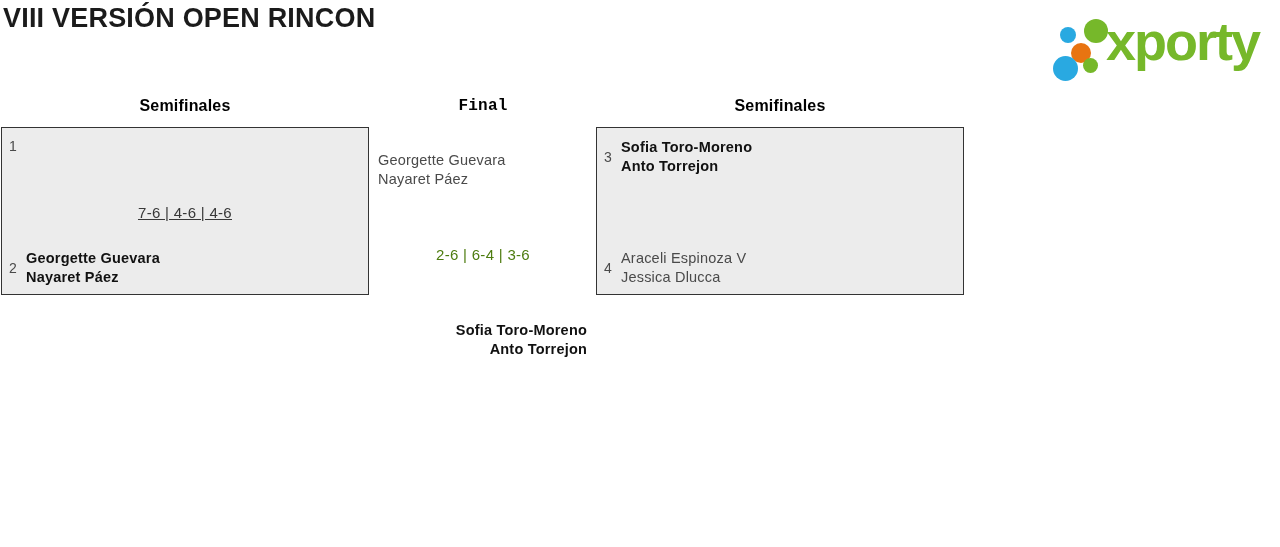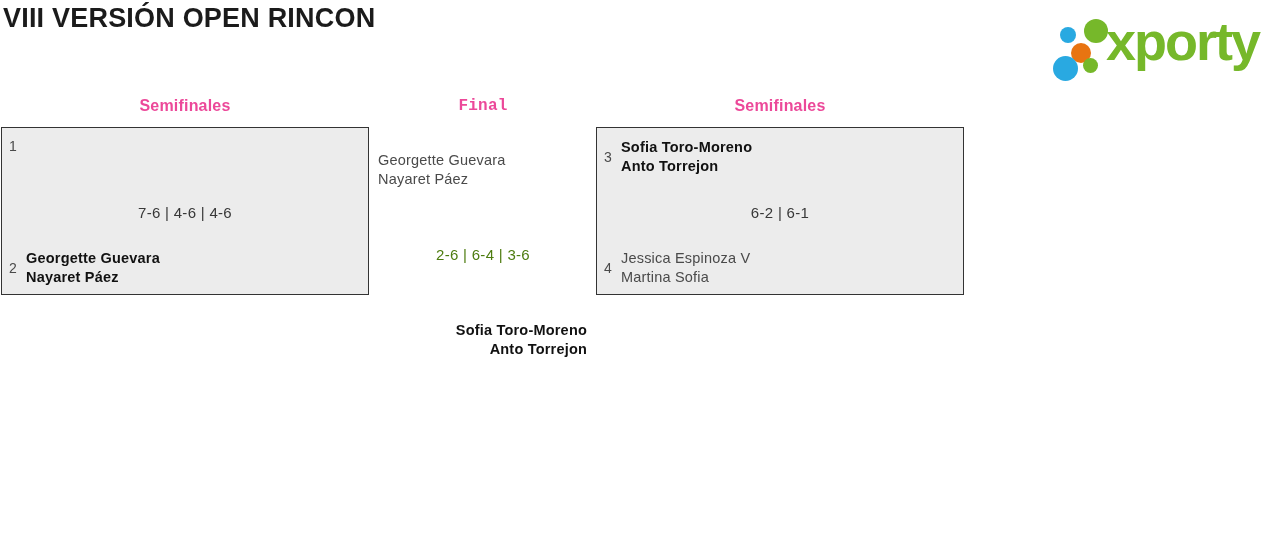--- a/index.html
+++ b/index.html
@@ -53,21 +53,21 @@
     line-height: 75px;
     white-space: nowrap;
   }
 
   
   .round-header {
     position: absolute;
     top: 97px;
     font-size: 16px;
     font-weight: 700;
-    color: #ec4899;
+    color: #000000;
     text-align: center;
     letter-spacing: 0.2px;
   }
   .round-left   { left: 1px;   width: 368px; }
   .round-center { left: 378px; width: 210px; font-family: Liberation Mono, monospace; }
   .round-right  { left: 596px; width: 368px; }
 
   
   .match-box {
     position: absolute;
@@ -99,20 +99,21 @@
   .winner .team-names { font-weight: 700; color: #111111; }
 
   .match-score {
     position: absolute;
     top: 76px;
     left: 0; right: 0;
     text-align: center;
     font-size: 15px;
     color: #383838;
     letter-spacing: 0.3px;
+    text-decoration: underline;
   }
 
   
   .final-team-top {
     position: absolute;
     left: 378px; top: 151px;
     font-size: 14.5px;
     line-height: 19px;
     color: #4a4a4a;
     letter-spacing: 0.2px;
@@ -173,26 +174,25 @@
   </div>
 
   <div class="match-box box-right">
     <div class="team-row row-top winner">
       <span class="seed">3</span>
       <span class="team-names">
         <span>Sofia Toro-Moreno</span><br>
         <span>Anto Torrejon</span>
       </span>
     </div>
-    <div class="match-score">6-2 | 6-1</div>
     <div class="team-row row-bottom">
       <span class="seed">4</span>
       <span class="team-names">
-        <span>Jessica Espinoza V</span><br>
-        <span>Martina Sofia</span>
+        <span>Araceli Espinoza V</span><br>
+        <span>Jessica Dlucca</span>
       </span>
     </div>
   </div>
 
   <div class="final-team-top">
     <span>Georgette Guevara</span><br>
     <span>Nayaret Páez</span>
   </div>
   <div class="final-score">2-6 | 6-4 | 3-6</div>
   <div class="final-winner">

